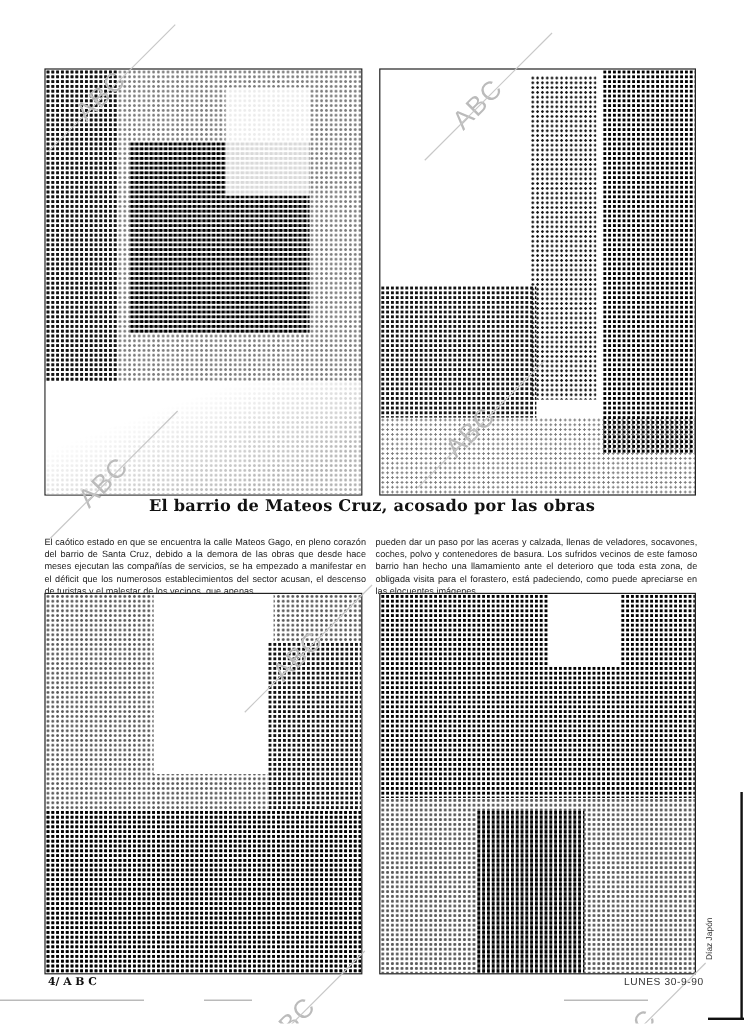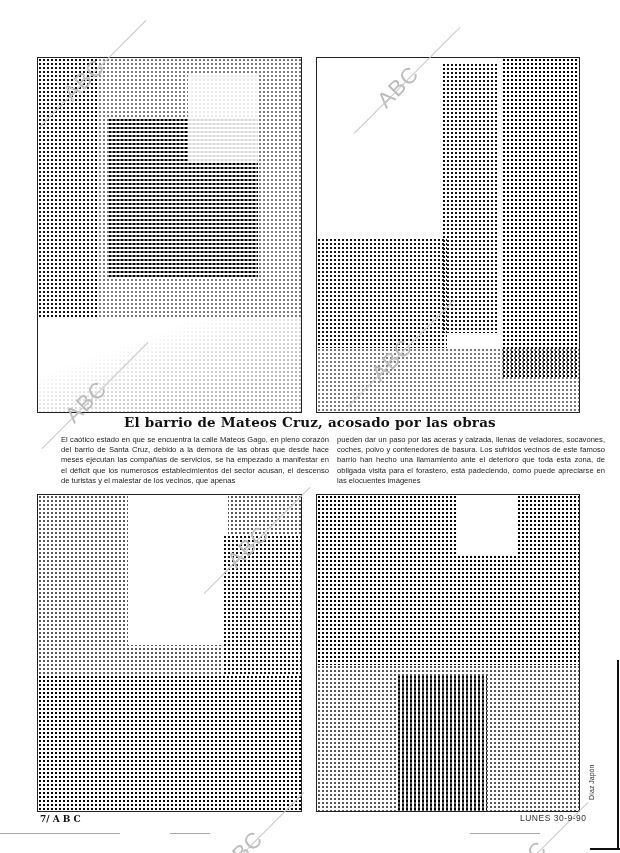--- a/index.html
+++ b/index.html
@@ -15,22 +15,22 @@
     position: absolute; inset: 0;
     background-image: radial-gradient(circle, #111 38%, transparent 42%);
     background-size: 4px 4px;
   }
   .blob { position: absolute; }
   .headline {
     position: absolute; left: 0; width: 620px; top: 414px; text-align: center;
     font-family: "DejaVu Serif", serif; font-weight: bold; font-size: 13.5px; letter-spacing: 0.2px;
   }
   .col {
-    position: absolute; top: 435px; width: 268px; font-size: 7.6px; line-height: 10.2px;
-    text-align: justify; color: #222; margin-left: 24px;
+    position: absolute; top: 447px; width: 268px; font-size: 7.6px; line-height: 10.2px;
+    text-align: justify; color: #222;
   }
   .col p { margin: 0; }
   .folio { position: absolute; left: 40px; top: 814px; font-family: "DejaVu Serif", serif; font-size: 9px; font-weight: bold; }
   .date { position: absolute; left: 520px; top: 813px; font-size: 8.5px; letter-spacing: 0.5px; color: #333; }
   .credit {
     position: absolute; left: 588px; top: 800px; font-size: 7px; color: #333;
     transform: rotate(-90deg); transform-origin: left top; white-space: nowrap;
   }
   .wm {
     position: absolute; font-family: "Liberation Sans", sans-serif; font-size: 22px; color: #bbb;
@@ -87,20 +87,20 @@
 
 <div class="wm" style="left:58px; top:88px;">ABC</div>
 <div class="wm" style="left:372px; top:95px;">ABC</div>
 <div class="wm" style="left:60px; top:410px;">ABC</div>
 <div class="wm" style="left:366px; top:368px;">ABC</div>
 <div class="wm" style="left:222px; top:555px;">ABC</div>
 <div class="wm" style="left:216px; top:860px;">ABC</div>
 <div class="wm" style="left:500px; top:870px;">ABC</div>
 
 <div class="credit">Díaz Japón</div>
-<div class="folio">7/ A B C</div>
+<div class="folio">4/ A B C</div>
 <div class="date">LUNES 30-9-90</div>
 
 <div class="rule-right"></div>
 <div class="rule-bottom"></div>
 <div class="noise" style="left:0; top:833px; width:120px;"></div>
 <div class="noise" style="left:170px; top:833px; width:40px;"></div>
 <div class="noise" style="left:470px; top:833px; width:70px;"></div>
 
 </body></html>

